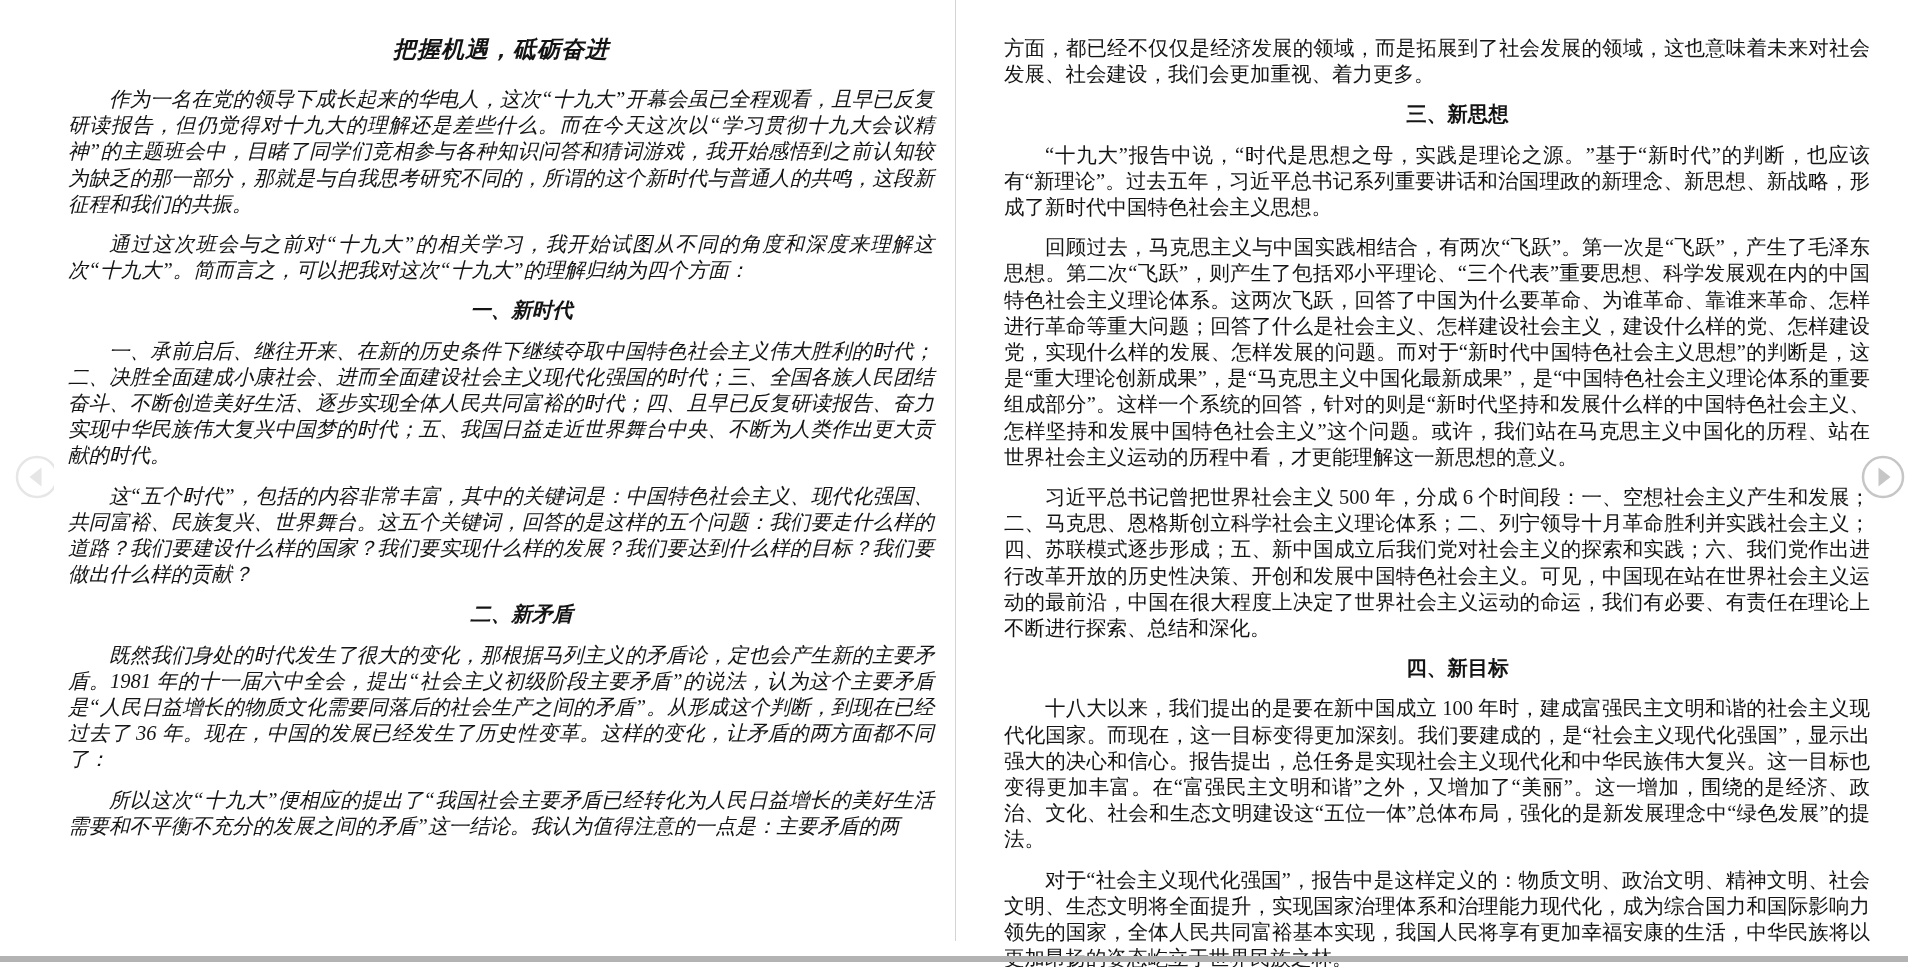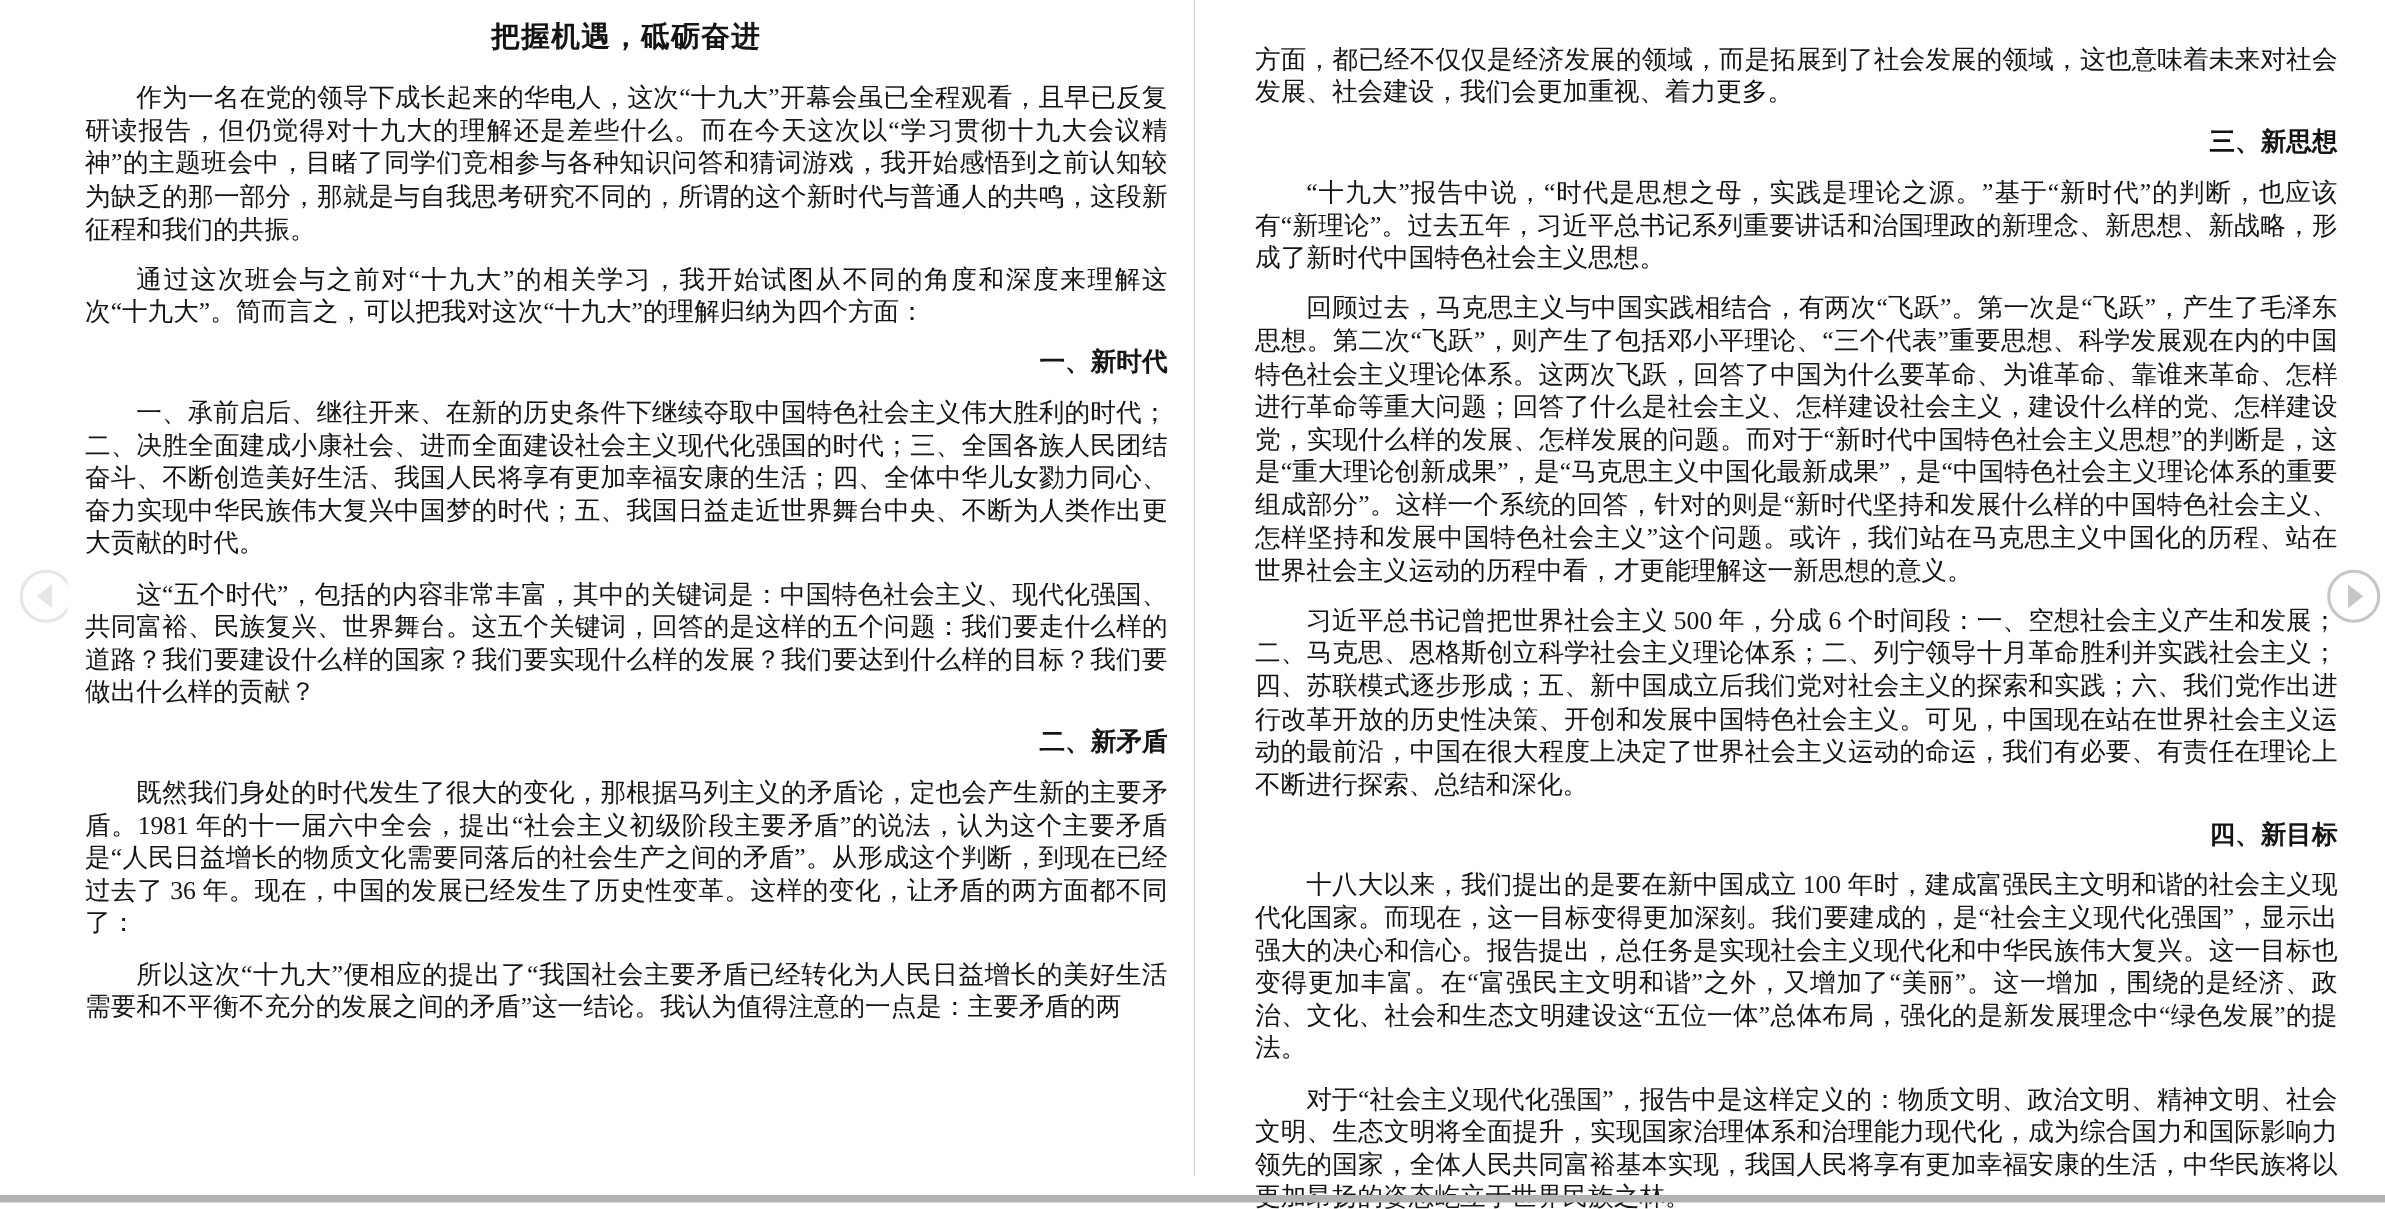--- a/index.html
+++ b/index.html
@@ -3,29 +3,29 @@
 <meta charset="utf-8">
 <style>
   html,body{margin:0;padding:0;}
   body{
     width:1908px;height:967px;position:relative;overflow:hidden;
     background:#ffffff;color:#141414;
     font-family:"Liberation Serif","DejaVu Serif",serif;
   }
   .viewer{position:absolute;inset:0;}
   .page{position:absolute;background:#ffffff;}
-  .page-1{left:54px;top:14px;width:894px;}
+  .page-1{left:54px;top:34px;width:894px;font-style:italic;}
   .page-2{left:990px;top:21px;width:894px;}
   .doc-title{
     font-size:23px;font-weight:bold;text-align:center;
     margin:0 0 20px 0;line-height:32px;letter-spacing:1px;
   }
   .block{font-size:20.5px;line-height:26.2px;margin:14px;text-align:justify;}
   .block.p{text-indent:2em;}
-  .block.h{font-weight:bold;text-indent:2em;text-align:right;}
+  .block.h{font-weight:bold;text-indent:2em;text-align:center;}
   .block.cont{text-indent:0;}
   .page-divider{
     position:absolute;left:955px;top:0;width:1px;height:941px;
     background:#d4d4d4;
   }
   .nav-btn{
     position:absolute;width:44px;height:44px;top:455px;
     border-radius:50%;cursor:pointer;background:transparent;
   }
   .nav-btn.prev{left:15px;}
@@ -48,21 +48,21 @@
       </svg>
     </span>
   </div>
 
   <div class="page page-1">
     <h1 class="doc-title">把握机遇，砥砺奋进</h1>
     <div class="blocks">
         <div class="block p">作为一名在党的领导下成长起来的华电人，这次“十九大”开幕会虽已全程观看，且早已反复研读报告，但仍觉得对十九大的理解还是差些什么。而在今天这次以“学习贯彻十九大会议精神”的主题班会中，目睹了同学们竞相参与各种知识问答和猜词游戏，我开始感悟到之前认知较为缺乏的那一部分，那就是与自我思考研究不同的，所谓的这个新时代与普通人的共鸣，这段新征程和我们的共振。</div>
         <div class="block p">通过这次班会与之前对“十九大”的相关学习，我开始试图从不同的角度和深度来理解这次“十九大”。简而言之，可以把我对这次“十九大”的理解归纳为四个方面：</div>
         <div class="block h">一、新时代</div>
-        <div class="block p">一、承前启后、继往开来、在新的历史条件下继续夺取中国特色社会主义伟大胜利的时代；二、决胜全面建成小康社会、进而全面建设社会主义现代化强国的时代；三、全国各族人民团结奋斗、不断创造美好生活、我国人民将享有更加幸福安康的生活；四、全体中华儿女勠力同心、奋力实现中华民族伟大复兴中国梦的时代；五、我国日益走近世界舞台中央、不断为人类作出更大贡献的时代。</div>
+        <div class="block p">一、承前启后、继往开来、在新的历史条件下继续夺取中国特色社会主义伟大胜利的时代；二、决胜全面建成小康社会、进而全面建设社会主义现代化强国的时代；三、全国各族人民团结奋斗、不断创造美好生活、逐步实现全体人民共同富裕的时代；四、且早已反复研读报告、奋力实现中华民族伟大复兴中国梦的时代；五、我国日益走近世界舞台中央、不断为人类作出更大贡献的时代。</div>
         <div class="block p">这“五个时代”，包括的内容非常丰富，其中的关键词是：中国特色社会主义、现代化强国、共同富裕、民族复兴、世界舞台。这五个关键词，回答的是这样的五个问题：我们要走什么样的道路？我们要建设什么样的国家？我们要实现什么样的发展？我们要达到什么样的目标？我们要做出什么样的贡献？</div>
         <div class="block h">二、新矛盾</div>
         <div class="block p">既然我们身处的时代发生了很大的变化，那根据马列主义的矛盾论，定也会产生新的主要矛盾。1981 年的十一届六中全会，提出“社会主义初级阶段主要矛盾”的说法，认为这个主要矛盾是“人民日益增长的物质文化需要同落后的社会生产之间的矛盾”。从形成这个判断，到现在已经过去了 36 年。现在，中国的发展已经发生了历史性变革。这样的变化，让矛盾的两方面都不同了：</div>
         <div class="block p">所以这次“十九大”便相应的提出了“我国社会主要矛盾已经转化为人民日益增长的美好生活需要和不平衡不充分的发展之间的矛盾”这一结论。我认为值得注意的一点是：主要矛盾的两</div>
       </div>
   </div>
 
   <div class="page-divider"></div>
 
   <div class="page page-2">

